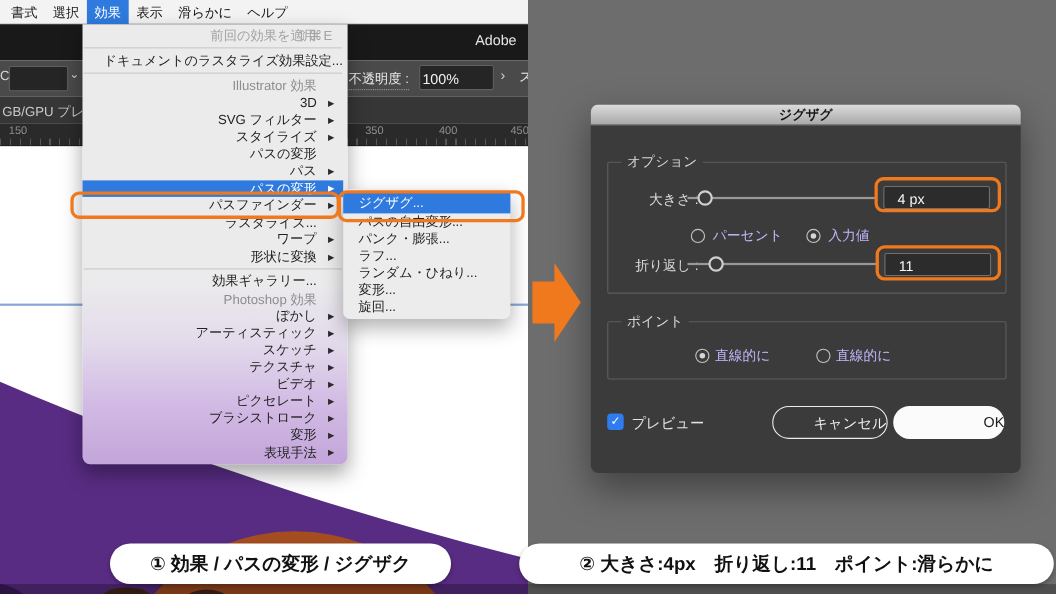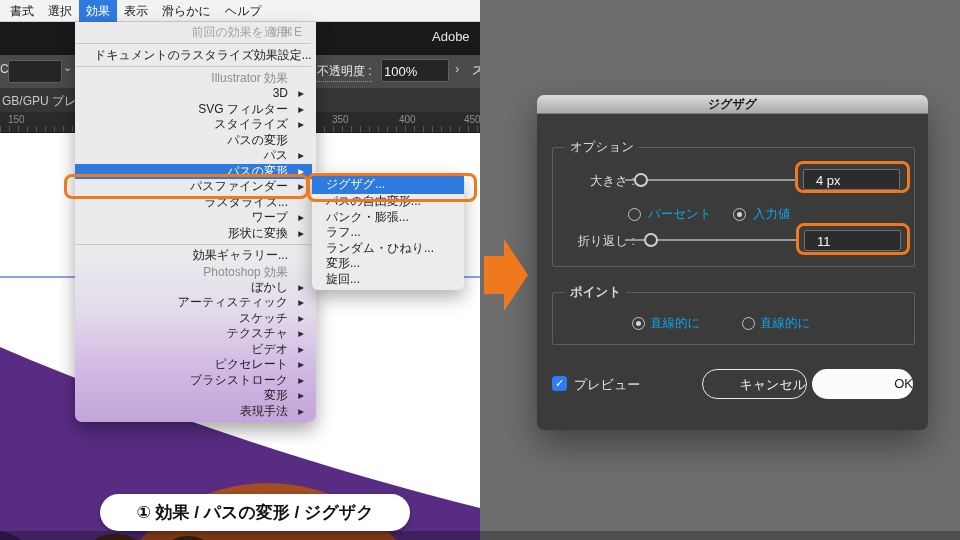--- a/index.html
+++ b/index.html
@@ -84,21 +84,21 @@
   .dialog{left:537px;top:95px;width:391px;height:335px;z-index:10;
           box-shadow:0 14px 34px rgba(0,0,0,.4);border-radius:8px;}
   .dlg-title{position:absolute;left:0;top:0;width:100%;height:19px;
     background:linear-gradient(180deg,#dcdcdc,#a9a9a9);border-radius:7px 7px 0 0;
     text-align:center;line-height:19px;font-size:12px;font-weight:bold;color:#161616;
     border-bottom:1px solid #7d7d7d;box-sizing:border-box;}
   .dlg-body{position:absolute;left:0;top:19px;width:100%;height:316px;
     background:#3b3b3b;border-radius:0 0 7px 7px;color:#dedede;font-size:12.5px;}
   .groupbox{position:absolute;border:1px solid #5e5e5e;border-radius:2px;}
   .gb-options{left:15px;top:33px;width:361px;height:118px;}
-  .gb-points{left:15px;top:178px;width:361px;height:51px;font-weight:bold;}
+  .gb-points{left:15px;top:178px;width:361px;height:51px;}
   .legend{position:absolute;top:-8px;left:12px;background:#3b3b3b;padding:0 5px;
           font-size:12.5px;color:#d8d8d8;line-height:15px;}
   .fld-label{position:absolute;width:98px;text-align:right;color:#dcdcdc;}
   .lbl-size{left:0;top:59px;}
   .lbl-ridge{left:0;top:119px;}
   .slider-track{position:absolute;height:2px;background:#989898;}
   .tr-size{left:88px;top:65px;width:172px;}
   .tr-ridge{left:88px;top:125px;width:172px;}
   .knob{position:absolute;width:14px;height:14px;border:2.5px solid #cfcfcf;
         border-radius:50%;background:#3b3b3b;box-sizing:border-box;}
@@ -106,21 +106,21 @@
   .kn-ridge{left:107px;top:119px;}
   .val-field{position:absolute;width:97px;height:21px;background:#2c2c2c;
     border:1px solid #6f6f6f;border-radius:2px;color:#f5f5f5;font-size:13px;
     line-height:21px;padding-left:12px;box-sizing:border-box;}
   .vf-size{left:266px;top:55px;}
   .vf-ridge{left:267px;top:116px;}
   .radio{position:absolute;width:13px;height:13px;border:1.5px solid #c4c4c4;
          border-radius:50%;box-sizing:border-box;}
   .radio.sel::after{content:"";position:absolute;left:2.5px;top:2.5px;width:5px;
          height:5px;border-radius:50%;background:#d6d6d6;}
-  .rd-label{position:absolute;color:#0ea5e9;}
+  .rd-label{position:absolute;color:#c4b5fd;}
   .rd-percent{left:91px;top:94px;} .rdl-percent{left:111px;top:92px;}
   .rd-input{left:196px;top:94px;}  .rdl-input{left:216px;top:92px;}
   .rd-smooth{left:95px;top:203px;} .rdl-smooth{left:113px;top:201px;}
   .rd-corner{left:205px;top:203px;}.rdl-corner{left:223px;top:201px;}
   .checkbox{position:absolute;left:15px;top:262px;width:15px;height:15px;
     background:#2e7cf0;border-radius:3.5px;color:#fff;font-size:11px;font-weight:bold;
     text-align:center;line-height:15px;}
   .cb-label{position:absolute;left:37px;top:262px;font-size:13px;color:#e3e3e3;}
   .btn{position:absolute;top:255px;height:30px;border-radius:15px;font-size:13px;
        text-align:right;line-height:30px;box-sizing:border-box;}
@@ -273,14 +273,15 @@
       <div class="btn btn-cancel">キャンセル</div>
       <div class="btn btn-ok">OK</div>
     </div>
   </div>
 
   <div class="abs orange-rect or-size"></div>
   <div class="abs orange-rect or-ridge"></div>
 
   <div class="abs vignette"></div>
   <div class="abs pill pill1">① 効果 / パスの変形 / ジグザク</div>
+  <div class="abs pill pill2">② 大きさ:4px　折り返し:11　ポイント:滑らかに</div>
 
 </div>
 
 </body></html>

